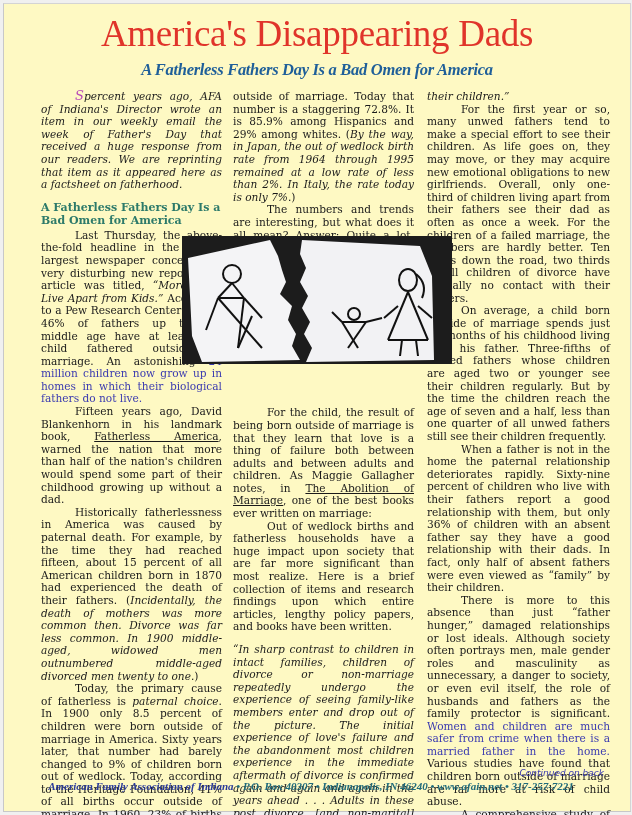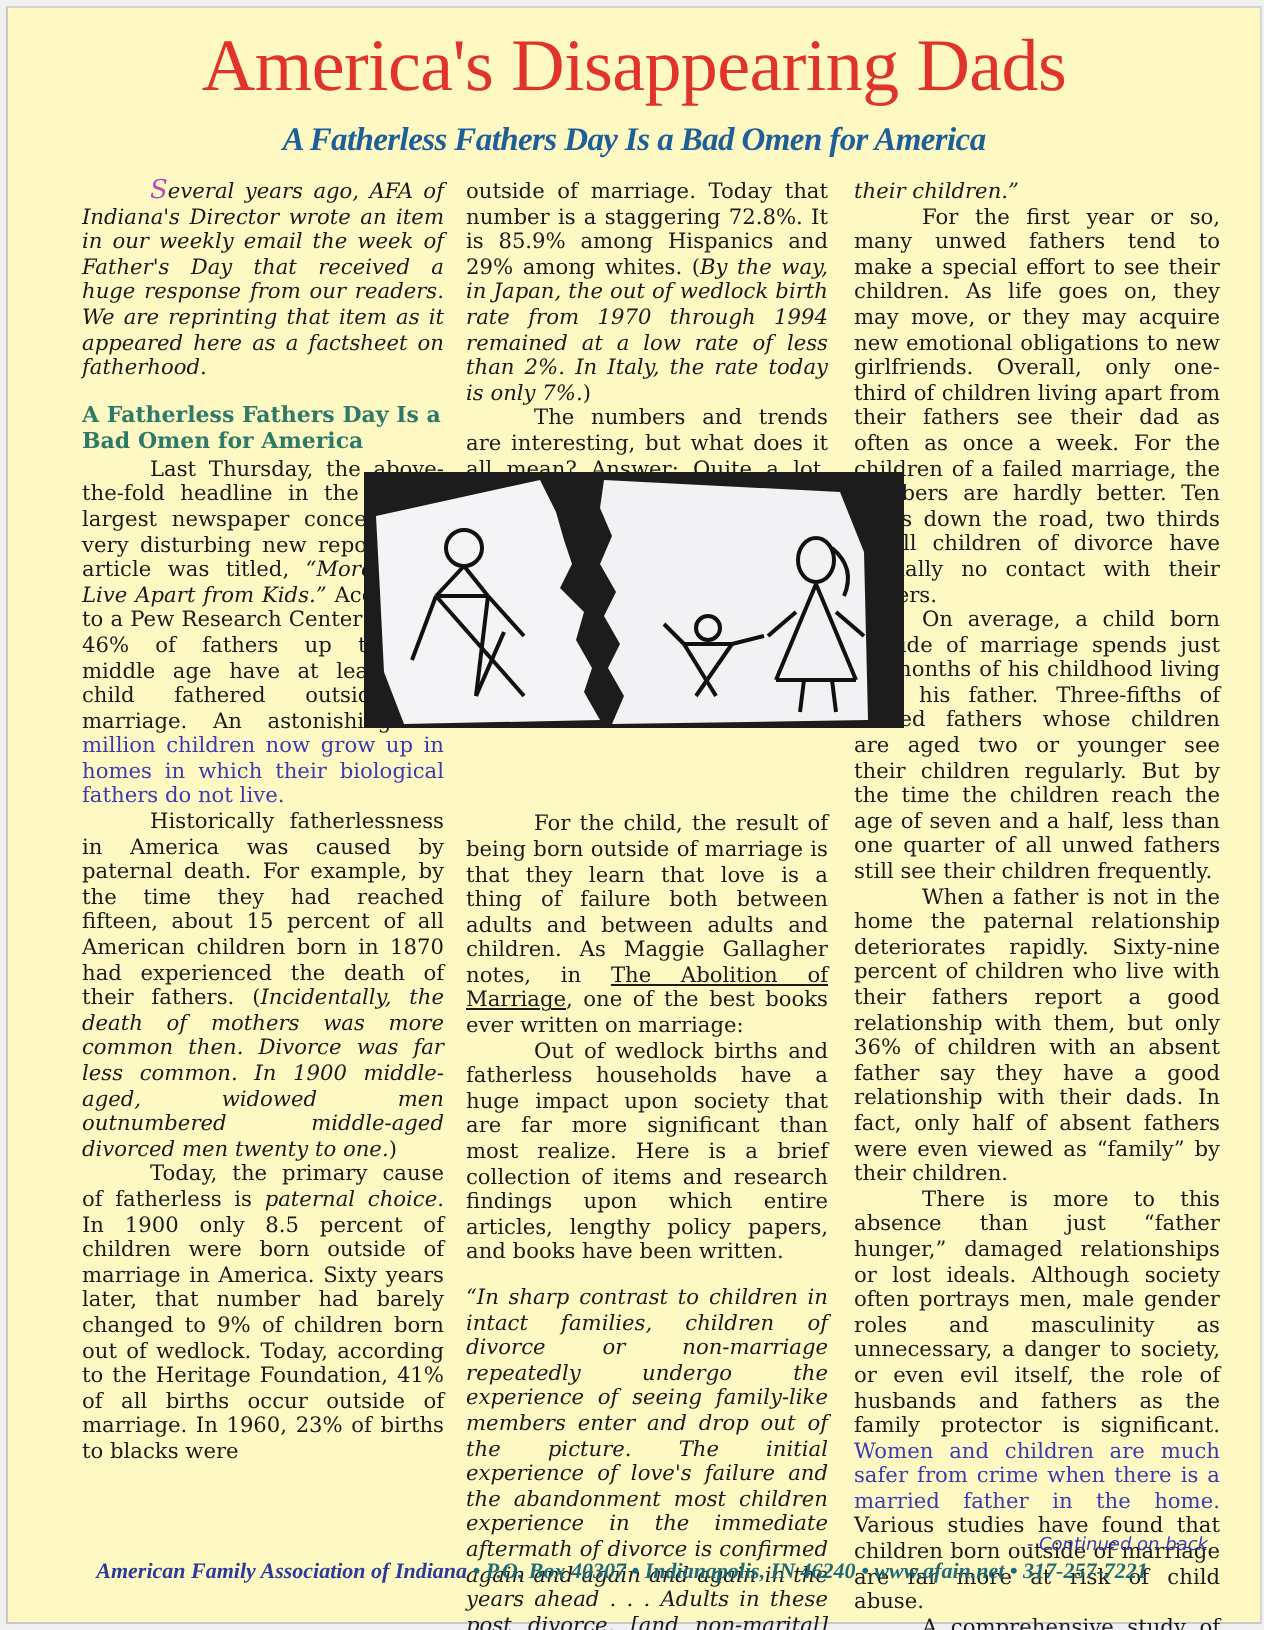--- a/index.html
+++ b/index.html
@@ -58,37 +58,40 @@
 </head>
 <body>
 
 <div class="page">
 
   <div class="title">America's Disappearing Dads</div>
   <div class="subtitle">A Fatherless Fathers Day Is a Bad Omen for America</div>
 
   <div class="col col1">
     <p class="it">
-      <span class="dropcap">S</span><span>everal years ago, AFA of Indiana's Director wrote an item in our weekly email the week of Father's Day that received a huge response from our readers.  We are reprinting that item as it appeared here as a factsheet on fatherhood.</span>
+      <span class="dropcap">S</span><span>percent years ago, AFA of Indiana's Director wrote an item in our weekly email the week of Father's Day that received a huge response from our readers.  We are reprinting that item as it appeared here as a factsheet on fatherhood.</span>
     </p>
     <p class="sectionhead">A Fatherless Fathers Day Is a Bad Omen for America</p>
     <p style="margin-right:0;">
       <span>Last Thursday, the above-the-fold headline in the state's largest newspaper concerned a very disturbing new report. The article was titled, </span><span class="it">“More Dads Live Apart from Kids.”</span><span>  According to a Pew Research Center report, 46% of fathers up through middle age have at least one child fathered outside of marriage.  An astonishing </span><span class="blue">24 million children now grow up in homes in which their biological fathers do not live.</span>
+    </p>
+    <p>
+      <span>Fifteen years ago, David Blankenhorn in his landmark book, </span><span class="ul">Fatherless America</span><span>, warned the nation that more than half of the nation's children would spend some part of their childhood growing up without a dad.</span>
     </p>
     <p>
       <span>Historically fatherlessness in America was caused by paternal death. For example, by the time they had reached fifteen, about 15 percent of all American children born in 1870 had experienced the death of their fathers.  (</span><span class="it">Incidentally, the death of mothers was more common then. Divorce was far less common.  In 1900 middle-aged, widowed men outnumbered middle-aged divorced men twenty to one.</span><span>)</span>
     </p>
     <p>
       <span>Today, the primary cause of fatherless is </span><span class="it">paternal choice</span><span>.  In 1900 only 8.5 percent of children were born outside of marriage in America.  Sixty years later, that number had barely changed to 9% of children born out of wedlock.  Today, according to the Heritage Foundation, 41% of all births occur outside of marriage.  In 1960, 23% of births to blacks were</span>
     </p>
   </div>
 
   <div class="col col2">
     <p class="noind">
-      <span>outside of marriage. Today that number is a staggering 72.8%.  It is 85.9% among Hispanics and 29% among whites.  (</span><span class="it">By the way, in Japan, the out of wedlock birth rate from 1970 through 1994 remained at a low rate of less than 2%. In Italy, the rate today is only 7%.</span><span>)</span>
+      <span>outside of marriage. Today that number is a staggering 72.8%.  It is 85.9% among Hispanics and 29% among whites.  (</span><span class="it">By the way, in Japan, the out of wedlock birth rate from 1964 through 1995 remained at a low rate of less than 2%. In Italy, the rate today is only 7%.</span><span>)</span>
     </p>
     <p>
       <span>The numbers and trends are interesting, but what does it all mean? Answer: Quite a lot, </span><span class="it">particularly for the most vulnerable among us – children.</span>
     </p>
     <div style="height:140px;"></div>
     <p>
       <span>For the child, the result of being born outside of marriage is that they learn that love is a thing of failure both between adults and between adults and children.  As Maggie Gallagher notes, in </span><span class="ul">The Abolition of Marriage</span><span>, one of the best books ever written on marriage:</span>
     </p>
     <p>Out of wedlock births and fatherless households have a huge impact upon society that are far more significant than most realize. Here is a brief collection of items and research findings upon which entire articles, lengthy policy papers, and books have been written.</p>
     <div class="gap"></div>

